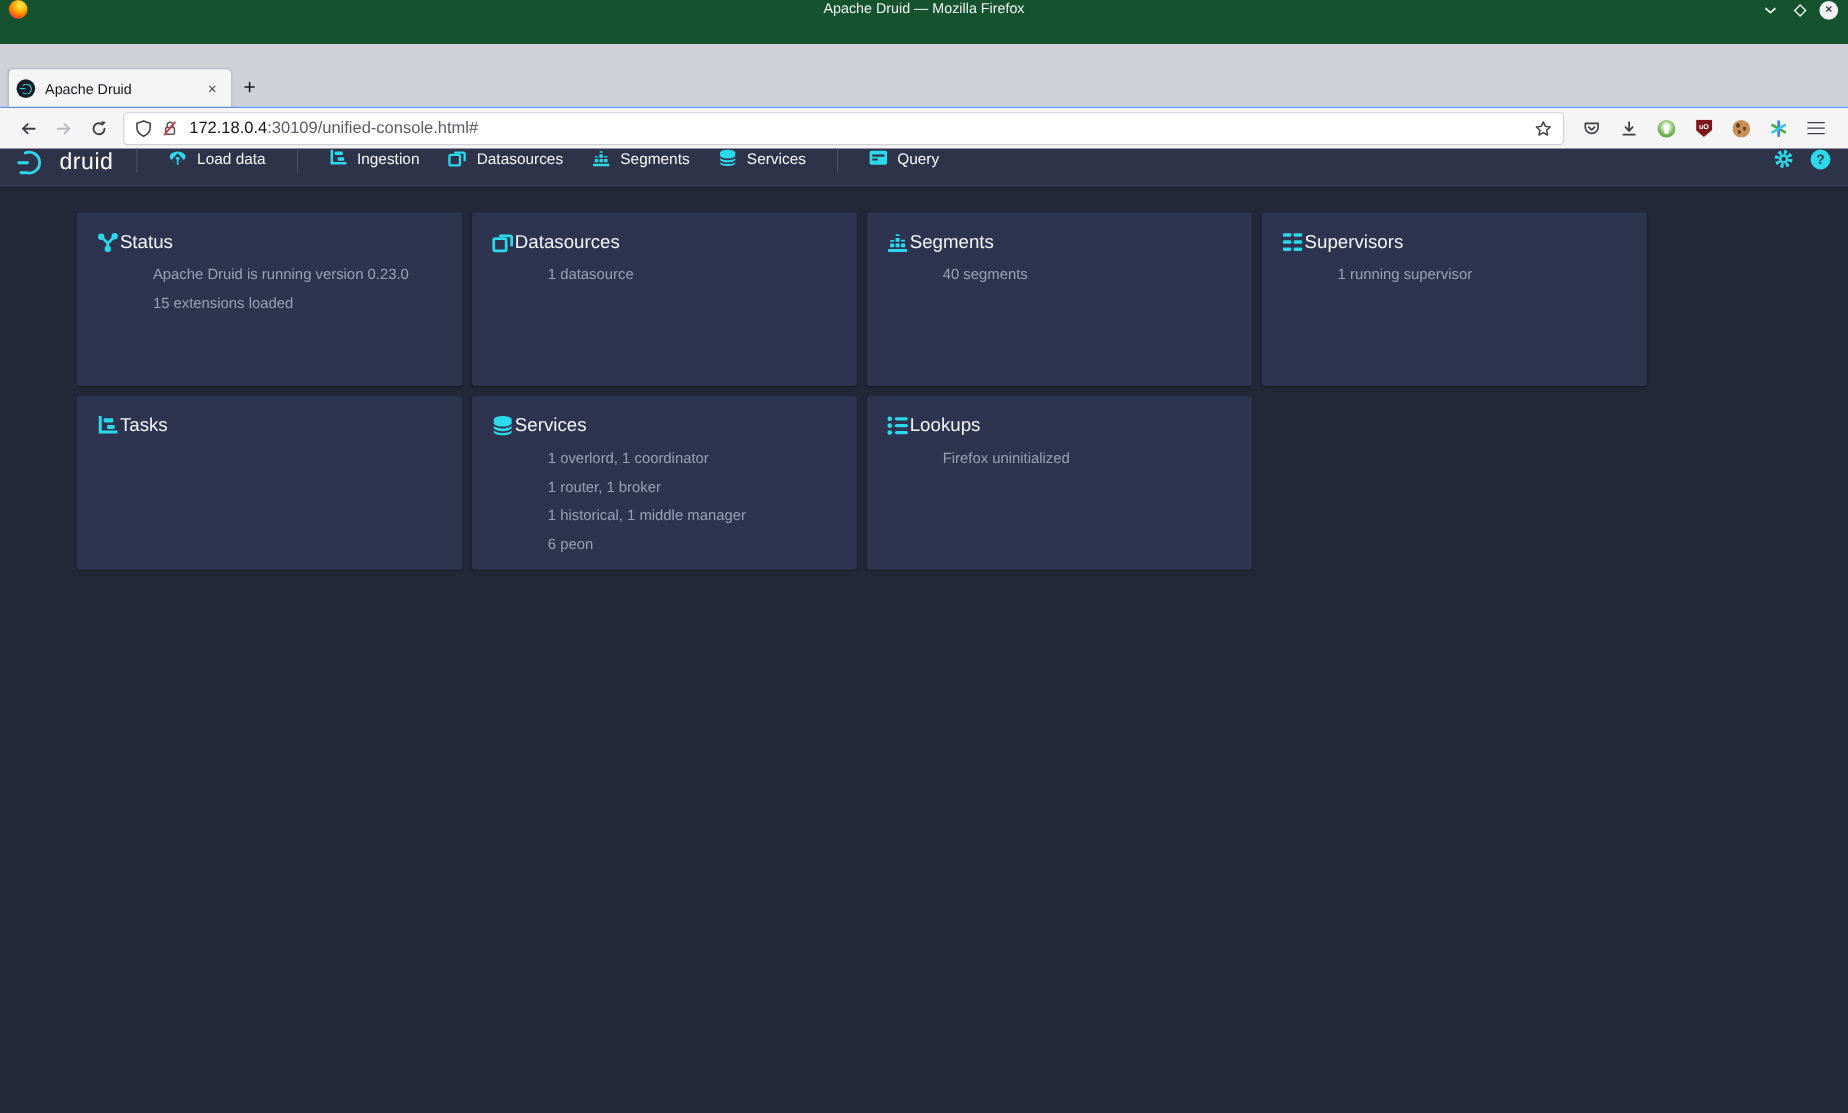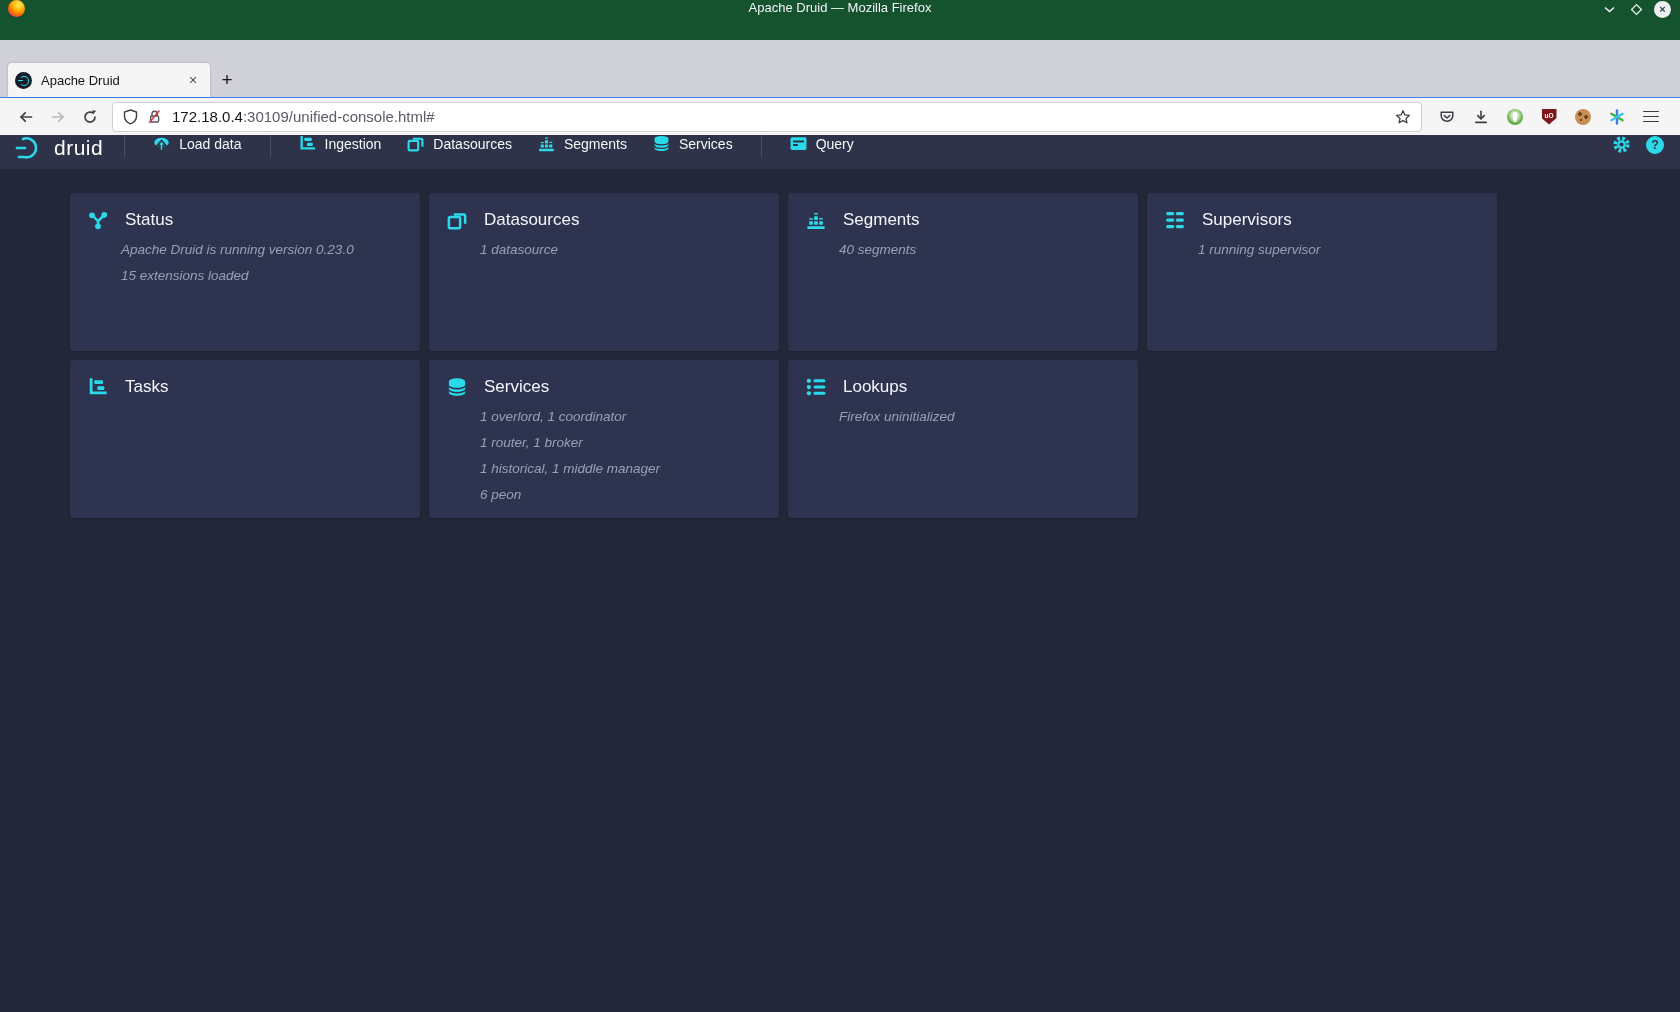--- a/index.html
+++ b/index.html
@@ -64,24 +64,24 @@
   .nav-icon { width:17px; height:17px; color:#2bd9ea; display:flex; flex:none; }
   .hdr-right { margin-left:auto; display:flex; align-items:center; gap:15px; }
   .help-btn { width:18px; height:18px; border-radius:50%; background:#2bd9ea; color:#2e3349;
     font-size:12.5px; font-weight:bold; display:flex; align-items:center; justify-content:center; }
 
   
   .main { height:860px; background:#232839; padding:24px 0 0 70px; }
   .grid { display:flex; flex-wrap:wrap; gap:9px; width:1436px; align-content:flex-start; }
   .card { width:350px; height:158px; background:#2e3450; border-radius:3px;
     padding:17px 18px; cursor:pointer; box-shadow:0 1px 2px rgba(0,0,0,.25); }
-  .card-head { display:flex; gap:17px; margin-bottom:7px; }
+  .card-head { display:flex; gap:1px; margin-bottom:7px; }
   .card-icon { width:20px; height:20px; color:#2bd9ea; display:flex; flex:none; }
   .card-title { font-size:17px; color:#f2f6fa; }
-  .card-line { margin-left:33px; font-size:13.5px; color:#98a0b5; line-height:26px;font-style:italic; }
+  .card-line { margin-left:51px; font-size:13.5px; color:#98a0b5; line-height:26px; }
   svg { display:block; }
 </style>
 </head>
 <body>
 
 <div class="titlebar">
   <div class="ff-logo"></div>
   <div class="win-title">Apache Druid — Mozilla Firefox</div>
   <div class="win-controls">
     <div class="win-btn">

